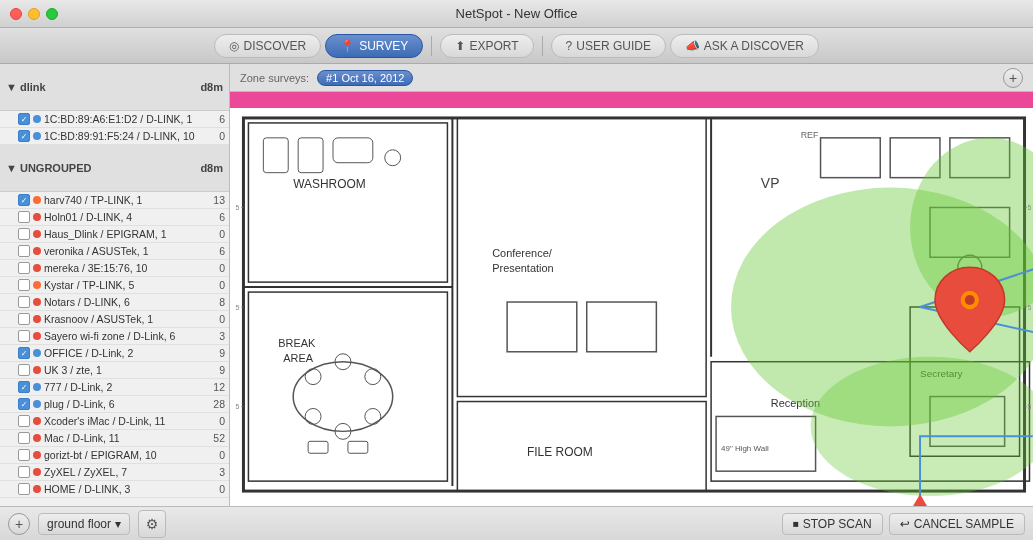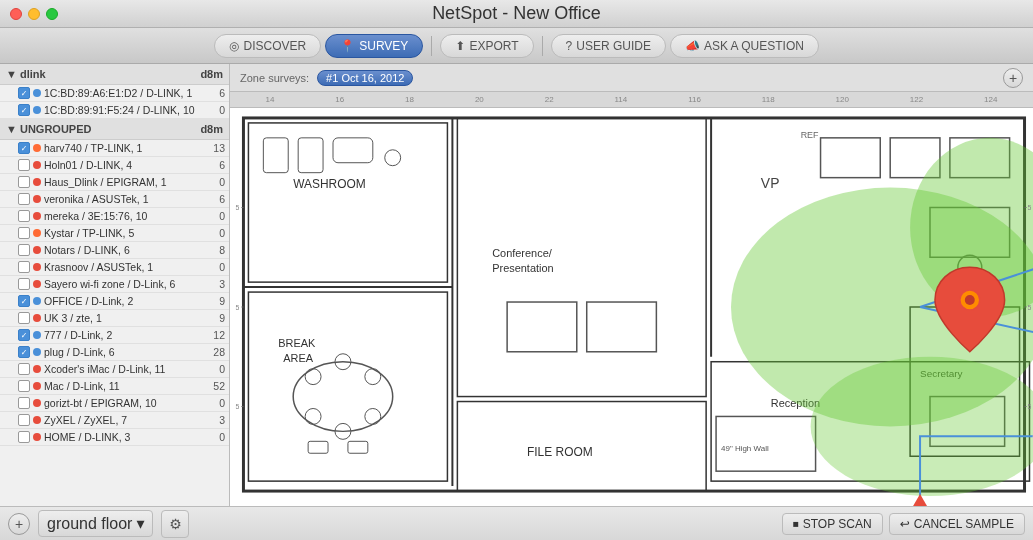--- a/index.html
+++ b/index.html
@@ -23,21 +23,21 @@
       align-items: center;
     }
     .traffic-light {
       width: 12px; height: 12px;
       border-radius: 50%;
       cursor: pointer;
     }
     .tl-red { background: #ff5f57; border: 1px solid #e0443e; }
     .tl-yellow { background: #ffbd2e; border: 1px solid #dea123; }
     .tl-green { background: #28c840; border: 1px solid #1aab29; }
-    .title-text { font-size: 18px; color: #333; font-weight: 500; }
+    .title-text { font-size: 13px; color: #333; font-weight: 500; }
 
     
     .nav-bar {
       height: 36px;
       background: linear-gradient(to bottom, #e0e0e0, #c8c8c8);
       display: flex;
       align-items: center;
       justify-content: center;
       gap: 0;
       border-bottom: 1px solid #aaa;
@@ -70,21 +70,21 @@
     .sidebar {
       width: 230px;
       background: #f0f0f0;
       border-right: 1px solid #bbb;
       overflow-y: auto;
       font-size: 11px;
     }
     .sidebar-header {
       display: flex;
       justify-content: space-between;
-      padding: 4px 6px;
+      padding: 17px 6px;
       background: #e0e0e0;
       border-bottom: 1px solid #ccc;
       font-weight: 600;
       color: #444;
       font-size: 11px;
     }
     .sidebar-item {
       display: flex;
       align-items: center;
       padding: 2px 4px 2px 8px;
@@ -175,21 +175,21 @@
       align-items: center;
       padding: 0 8px;
       gap: 8px;
     }
     .floor-btn {
       display: flex; align-items: center; gap: 4px;
       background: linear-gradient(to bottom, #eee, #d8d8d8);
       border: 1px solid #bbb;
       border-radius: 4px;
       padding: 3px 8px;
-      font-size: 16px;
+      font-size: 12px;
       cursor: pointer;
       color: #333;
     }
     .add-floor-btn {
       width: 22px; height: 22px;
       border-radius: 50%;
       border: 1px solid #999;
       background: linear-gradient(to bottom, #eee, #d8d8d8);
       display: flex; align-items: center; justify-content: center;
       font-size: 14px;
@@ -253,21 +253,21 @@
     <span>⬆</span>
     <span>EXPORT</span>
   </div>
   <div class="nav-divider"></div>
   <div class="nav-btn">
     <span>?</span>
     <span>USER GUIDE</span>
   </div>
   <div class="nav-btn">
     <span>📣</span>
-    <span>ASK A QUESTION</span>
+    <span>ASK A DISCOVER</span>
   </div>
 </div>
 
 <div class="main-content">
 
   <div class="sidebar">
 
     <div class="sidebar-header">
       <span>▼ <span>dlink</span></span>
       <span>d8m</span>
@@ -402,35 +402,20 @@
   </div>
 
   <div class="map-area">
 
     <div class="zone-bar">
       <span class="zone-label">Zone surveys:</span>
       <div class="zone-btn">#1 Oct 16, 2012</div>
       <div class="add-btn">+</div>
     </div>
 
-    <div class="ruler-top">
-      <div class="ruler-marks">
-        <span>14</span>
-        <span>16</span>
-        <span>18</span>
-        <span>20</span>
-        <span>22</span>
-        <span>114</span>
-        <span>116</span>
-        <span>118</span>
-        <span>120</span>
-        <span>122</span>
-        <span>124</span>
-      </div>
-    </div>
 
     <div class="floorplan-container">
       <svg viewBox="0 0 800 400" width="100%" height="100%" style="background: white;">
 
         <rect x="10" y="10" width="785" height="375" fill="white" stroke="#333" stroke-width="3"></rect>
 
         <line x1="10" y1="180" x2="220" y2="180" stroke="#333" stroke-width="2"></line>
         <line x1="220" y1="10" x2="220" y2="380" stroke="#333" stroke-width="2"></line>
 
         <rect x="15" y="15" width="200" height="160" fill="none" stroke="#333" stroke-width="1.5"></rect>

